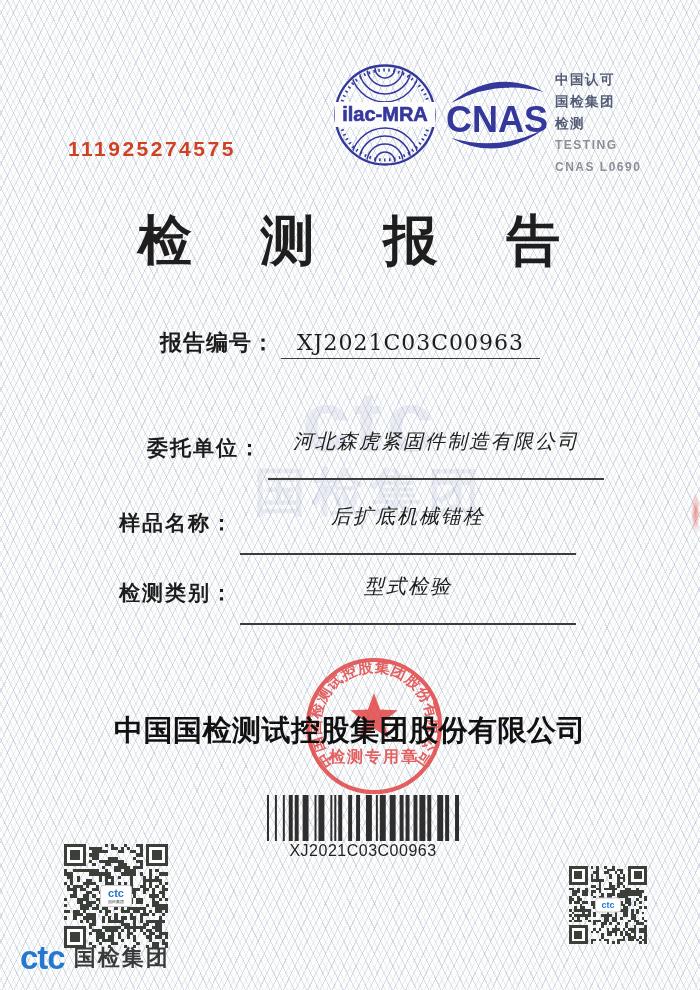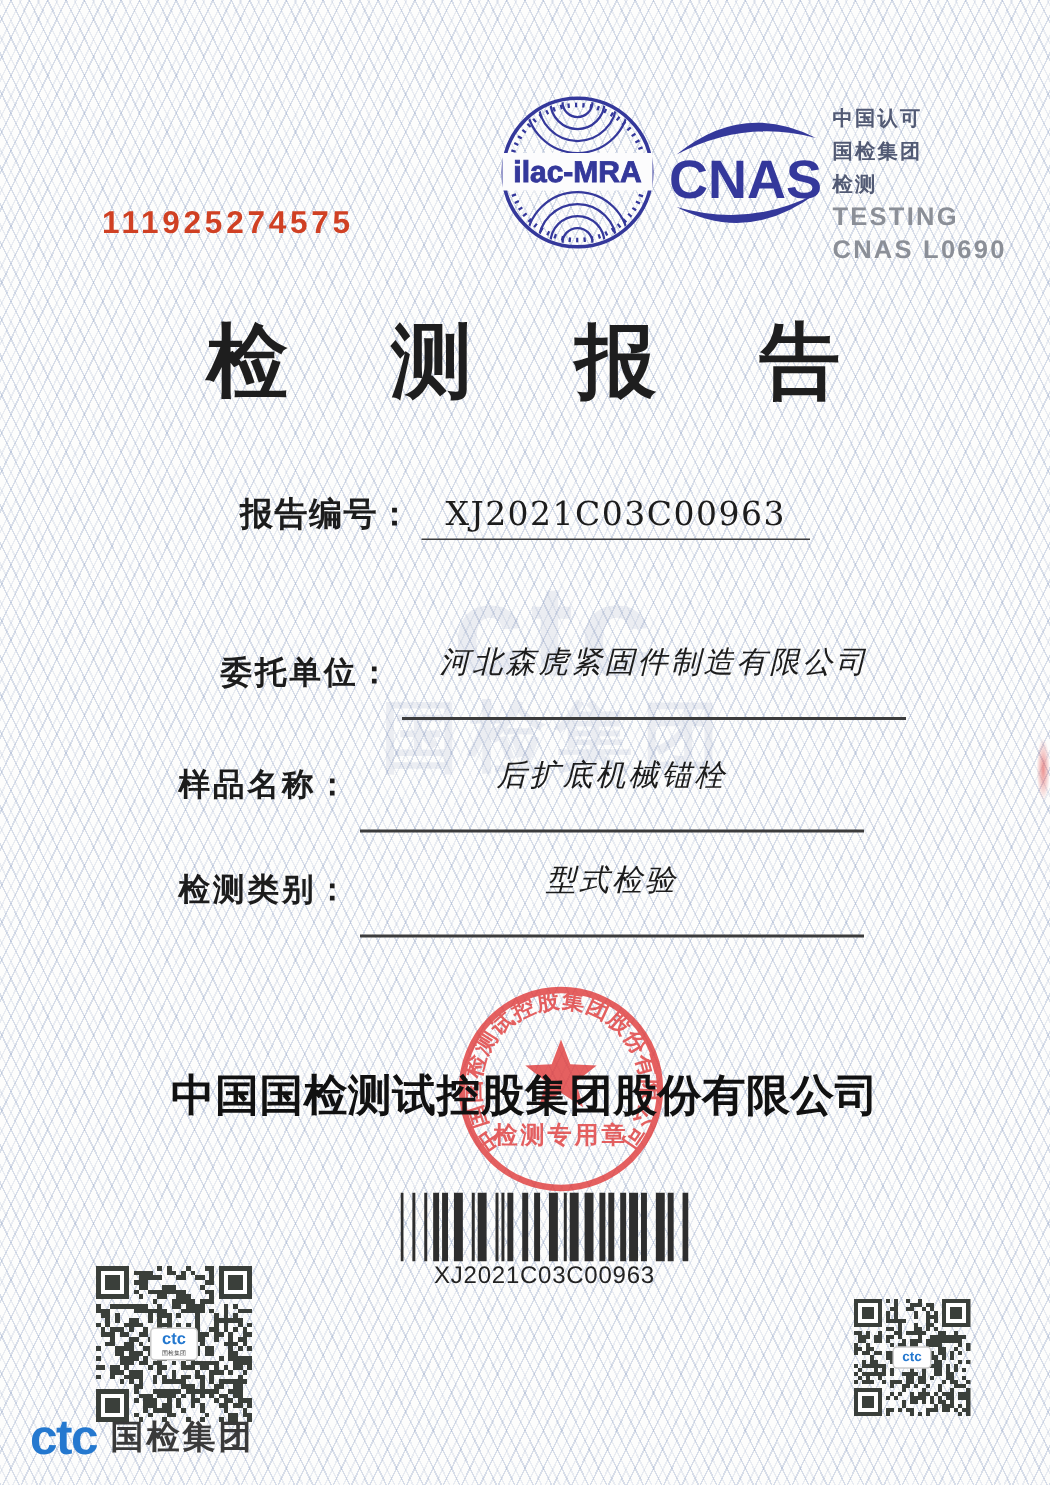--- a/index.html
+++ b/index.html
@@ -27,21 +27,21 @@
   .cma-logo{position:absolute;left:74px;top:68px;}
   .cma-number{
     position:absolute;left:68px;top:137px;color:#d04023;
     font-family:"Liberation Sans",sans-serif;font-weight:bold;
     font-size:21px;letter-spacing:2.5px;
   }
   .ilac-logo{position:absolute;left:332px;top:62px;}
   .cnas-logo{position:absolute;left:446px;top:72px;}
   .acc-info{position:absolute;left:555px;top:68px;line-height:22px;}
   .acc-info .cn{color:#525a74;font-size:13.5px;letter-spacing:1.5px;font-weight:bold;}
-  .acc-info .en{color:#8b8f97;font-size:17px;letter-spacing:1.5px;font-weight:bold;font-family:"Liberation Sans",sans-serif;}
+  .acc-info .en{color:#8b8f97;font-size:12px;letter-spacing:1.5px;font-weight:bold;font-family:"Liberation Sans",sans-serif;}
 
   
   .report-title{
     position:absolute;left:0;top:205px;width:100%;text-align:center;
     font-size:54px;font-weight:bold;color:#1e1e1e;word-spacing:46px;letter-spacing:2px;
   }
 
   
   .report-no{
     position:absolute;left:0;top:328px;width:100%;text-align:center;

